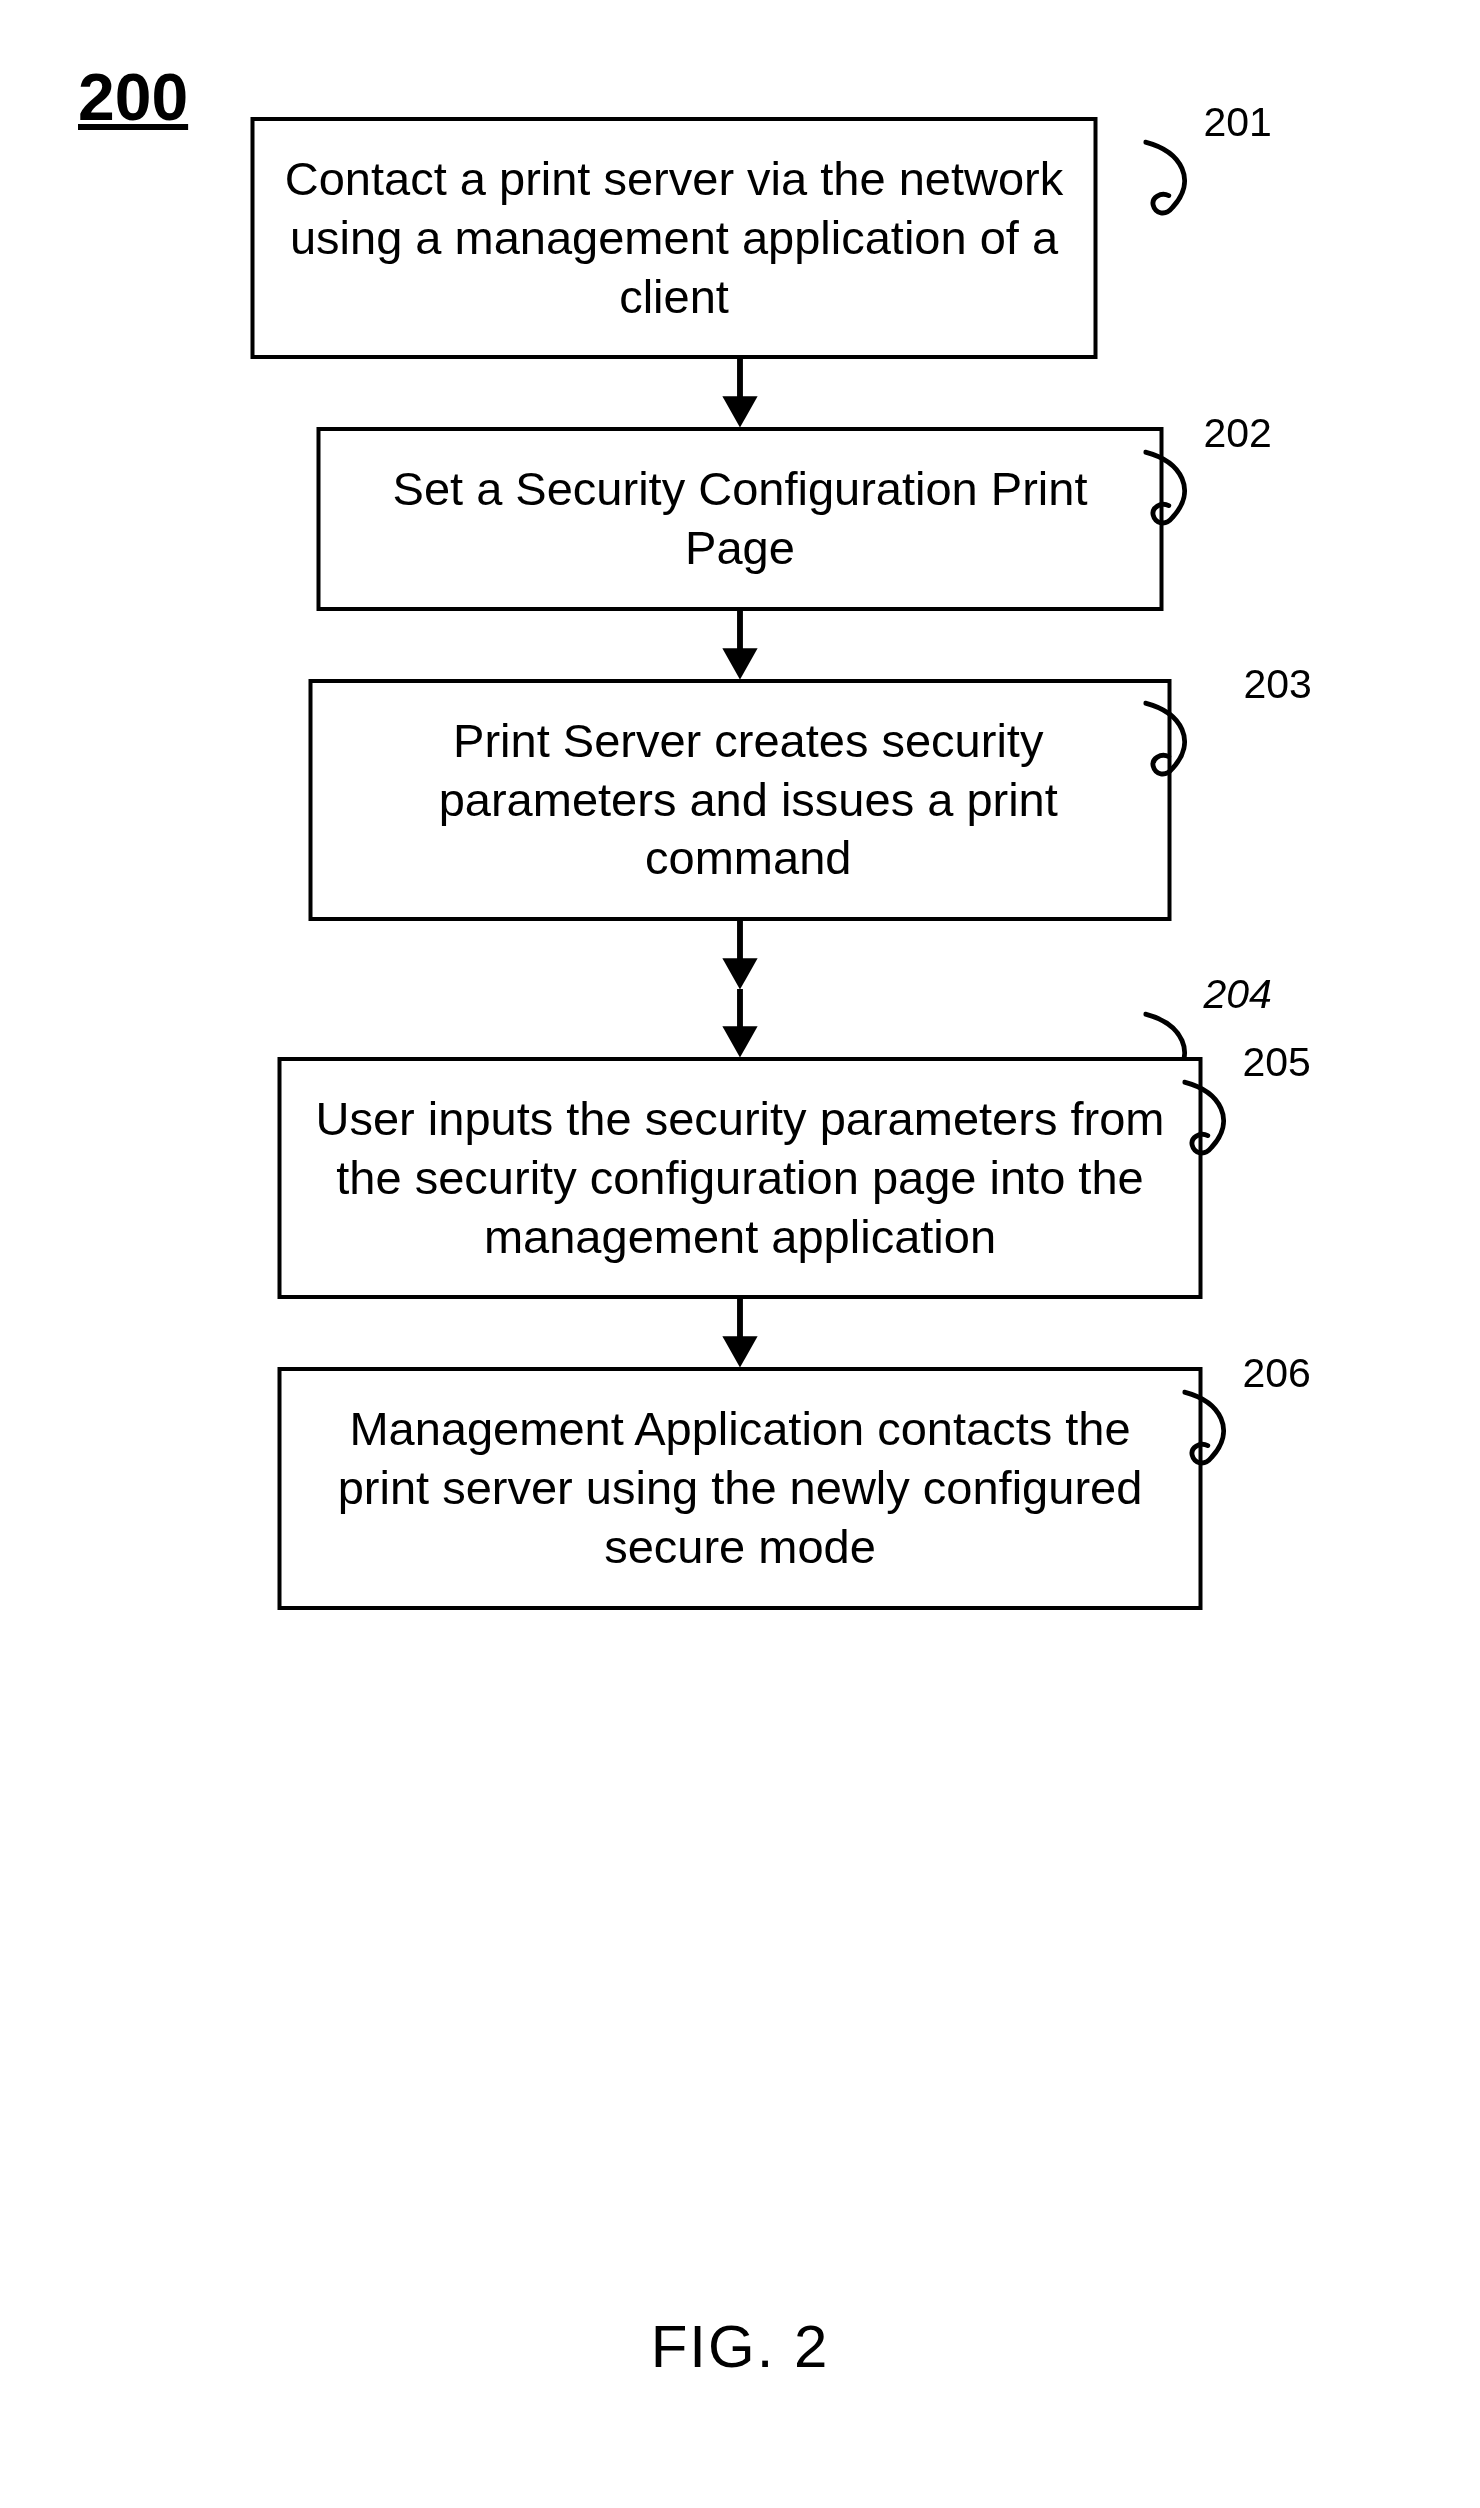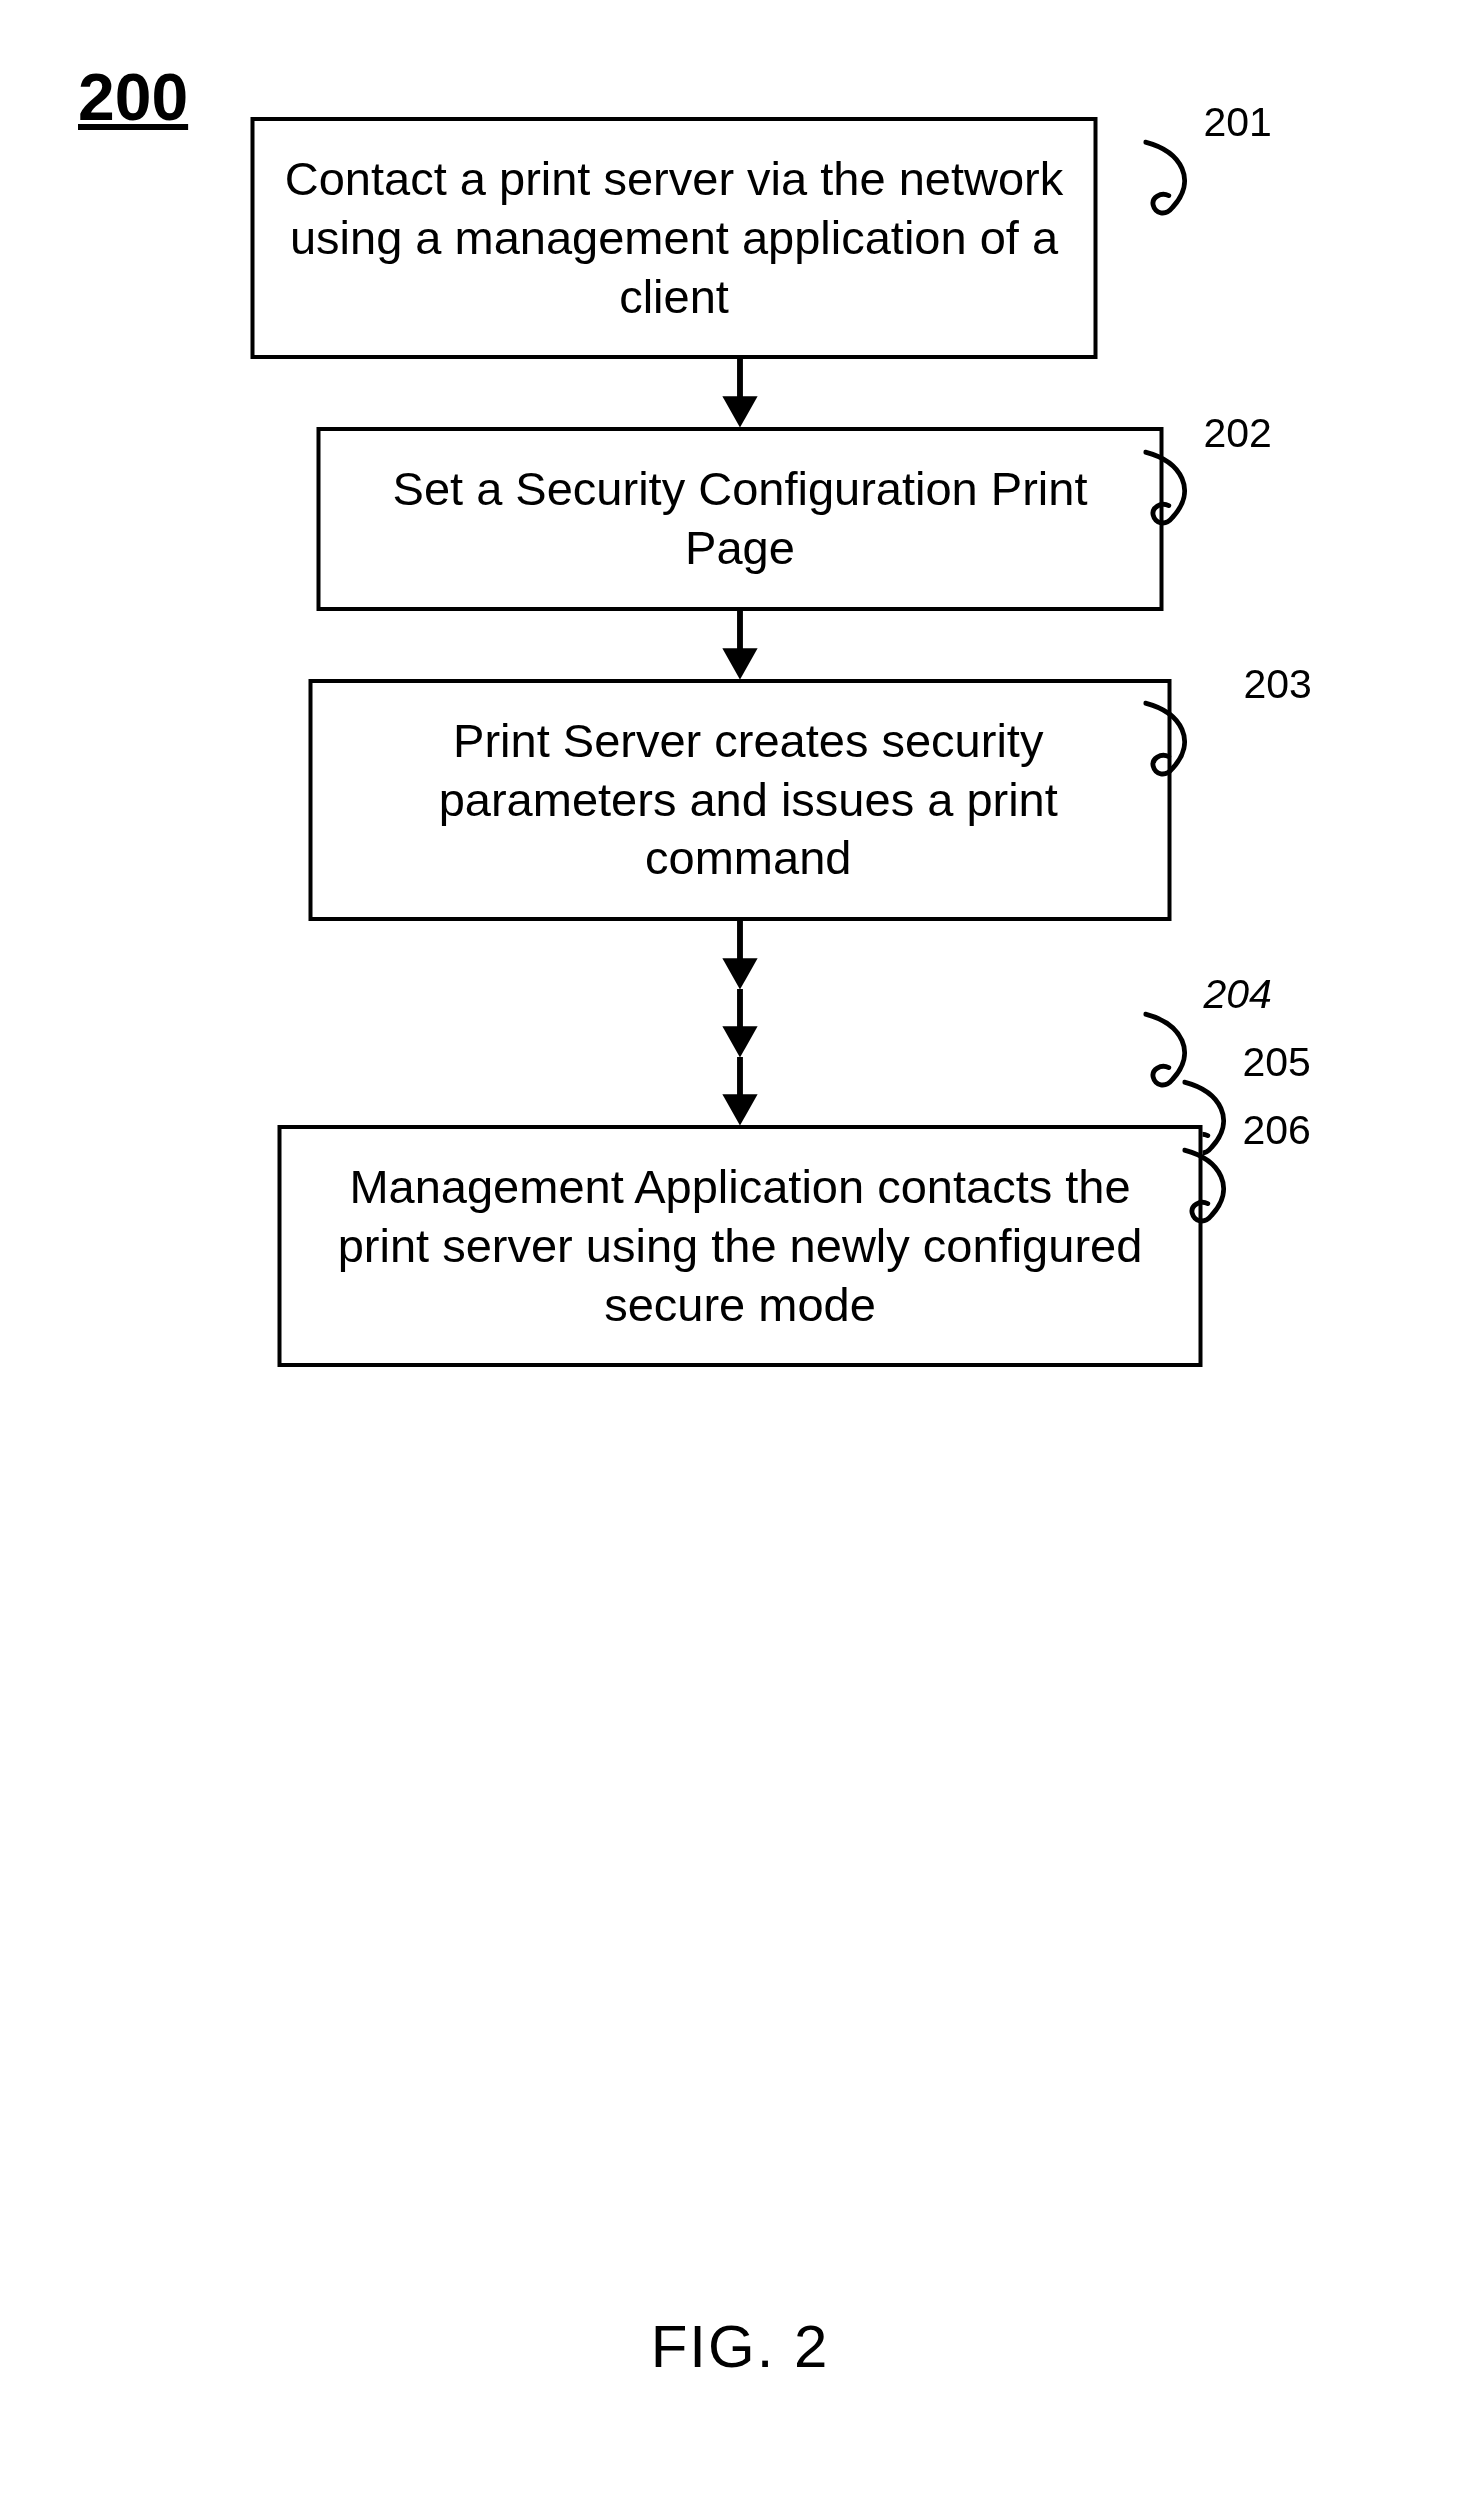--- a/index.html
+++ b/index.html
@@ -142,20 +142,21 @@
       </div>
       <div class="arrow-wrap">
         <div class="arrow">
 <svg viewBox="0 0 50 70" xmlns="http://www.w3.org/2000/svg">
   <line x1="25" y1="0" x2="25" y2="40" stroke="#000" stroke-width="6"></line>
   <polygon points="25,70 7,38 43,38" fill="#000"></polygon>
 </svg>
         </div>
       </div>
       <div class="step-row">
+        <div class="box" style="width: 878px;">User inputs the security parameters from the security configuration page into the management application</div>
         <div class="ref" style="left: 1039px;">205</div>
         <div class="hook" style="left: 979px; top: 19.5px;">
 <svg viewBox="0 0 70 90" xmlns="http://www.w3.org/2000/svg">
   <path d="M 2 5 C 40 15, 55 45, 30 72 C 22 82, 12 78, 10 70 C 8 62, 18 56, 26 60" fill="none" stroke="#000" stroke-width="5" stroke-linecap="round"></path>
 </svg></div>
       </div>
       <div class="arrow-wrap">
         <div class="arrow">
 <svg viewBox="0 0 50 70" xmlns="http://www.w3.org/2000/svg">
   <line x1="25" y1="0" x2="25" y2="40" stroke="#000" stroke-width="6"></line>

